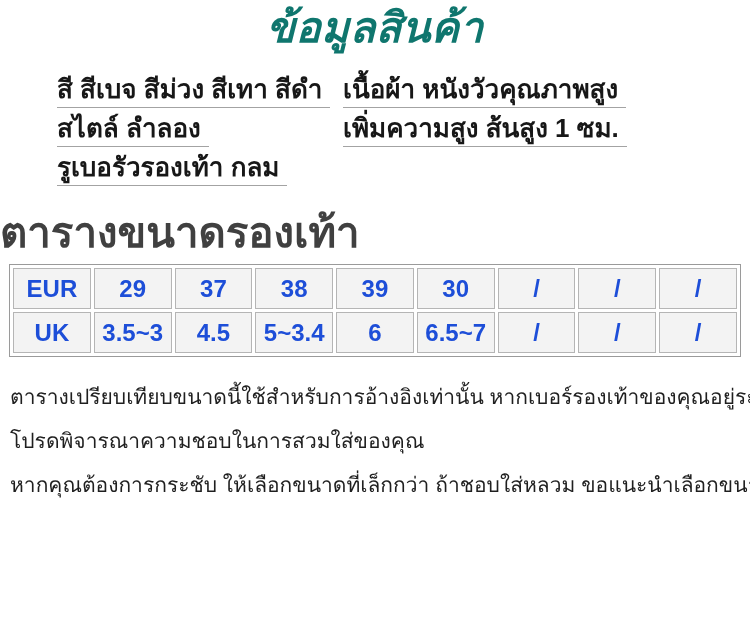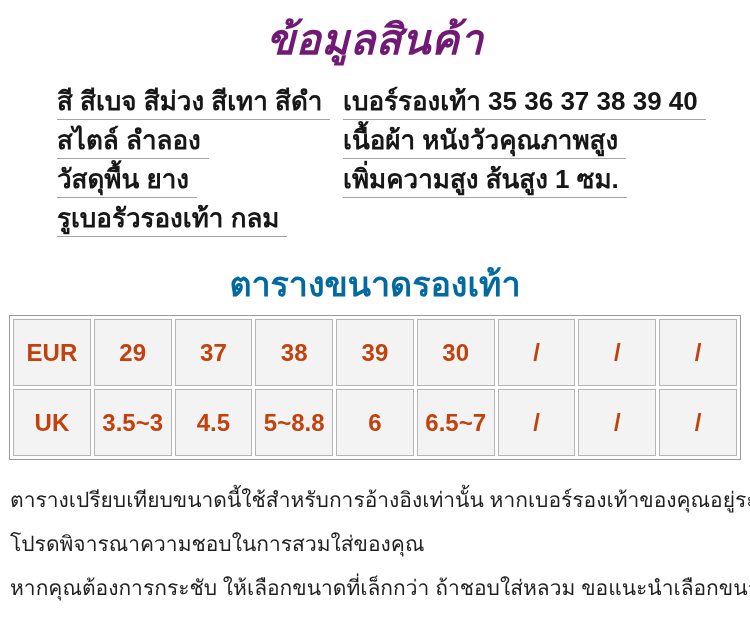--- a/index.html
+++ b/index.html
@@ -6,27 +6,27 @@
   html, body {
     width: 750px; height: 634px;
     background: #ffffff;
     font-family: "Liberation Sans", sans-serif;
     color: #1b1b1b;
     overflow: hidden;
   }
   .page { width: 750px; height: 634px; position: relative; }
 
   .page-title {
-    margin-top: 14px;
+    margin-top: 2px;
     text-align: center;
     font-size: 42px;
     line-height: 52px;
     font-weight: 800;
     font-style: italic;
-    color: #701a75;
+    color: #0f766e;
     letter-spacing: 0.5px;
   }
 
   .details {
     display: flex;
     margin-top: 21px;
     padding-left: 57px;
     justify-content: center;
   }
   .details-col-left  { width: 286px; flex: 0 0 286px; }
@@ -38,43 +38,43 @@
     font-weight: 600;
     color: #171717;
     padding: 0 8px 4px 0;
     border-bottom: 1px solid #a3a3a3;
     margin-bottom: 6px;
     white-space: nowrap;
   }
 
   .table-title {
     margin-top: 21px;
-    text-align: center;
-    font-size: 34px;
+    text-align: left;
+    font-size: 42px;
     line-height: 40px;
     font-weight: 700;
-    color: #0369a1;
+    color: #404040;
   }
 
   table.size-table {
     margin: 11px auto 0 auto;
     width: 732px;
     border-collapse: separate;
     border-spacing: 3px;
     border: 1px solid #9a9a9a;
     background: #ffffff;
     table-layout: fixed;
   }
   table.size-table td {
-    height: 67px;
+    height: 41px;
     text-align: center;
     vertical-align: middle;
     font-size: 24px;
     font-weight: 600;
-    color: #c2410c;
+    color: #1d4ed8;
     background: #f3f3f3;
     border: 1px solid #b5b5b5;
   }
 
   .notes {
     margin: 26px 14px 0 10px;
   }
   .note-line {
     font-size: 21px;
     line-height: 27px;
@@ -88,25 +88,23 @@
 <body>
 
 <div class="page">
 
   <h1 class="page-title">ข้อมูลสินค้า</h1>
 
   <div class="details">
     <div class="details-col-left">
       <div class="detail-line">สี สีเบจ สีม่วง สีเทา สีดำ</div>
       <div class="detail-line">สไตล์ ลำลอง</div>
-      <div class="detail-line">วัสดุพื้น ยาง</div>
       <div class="detail-line">รูเบอรัวรองเท้า กลม</div>
     </div>
     <div class="details-col-right">
-      <div class="detail-line">เบอร์รองเท้า 35 36 37 38 39 40</div>
       <div class="detail-line">เนื้อผ้า หนังวัวคุณภาพสูง</div>
       <div class="detail-line">เพิ่มความสูง ส้นสูง 1 ซม.</div>
     </div>
   </div>
 
   <h2 class="table-title">ตารางขนาดรองเท้า</h2>
 
   <table class="size-table">
     <tbody>
       <tr>
@@ -117,21 +115,21 @@
         <td>39</td>
         <td>30</td>
         <td>/</td>
         <td>/</td>
         <td>/</td>
       </tr>
       <tr>
         <td>UK</td>
         <td>3.5~3</td>
         <td>4.5</td>
-        <td>5~8.8</td>
+        <td>5~3.4</td>
         <td>6</td>
         <td>6.5~7</td>
         <td>/</td>
         <td>/</td>
         <td>/</td>
       </tr>
     </tbody>
   </table>
 
   <div class="notes">

